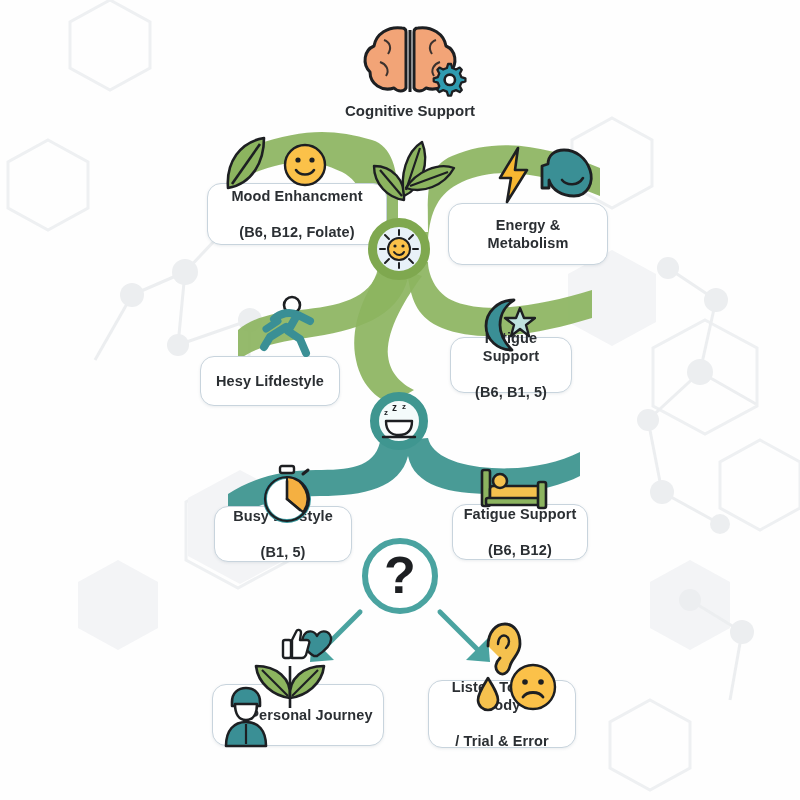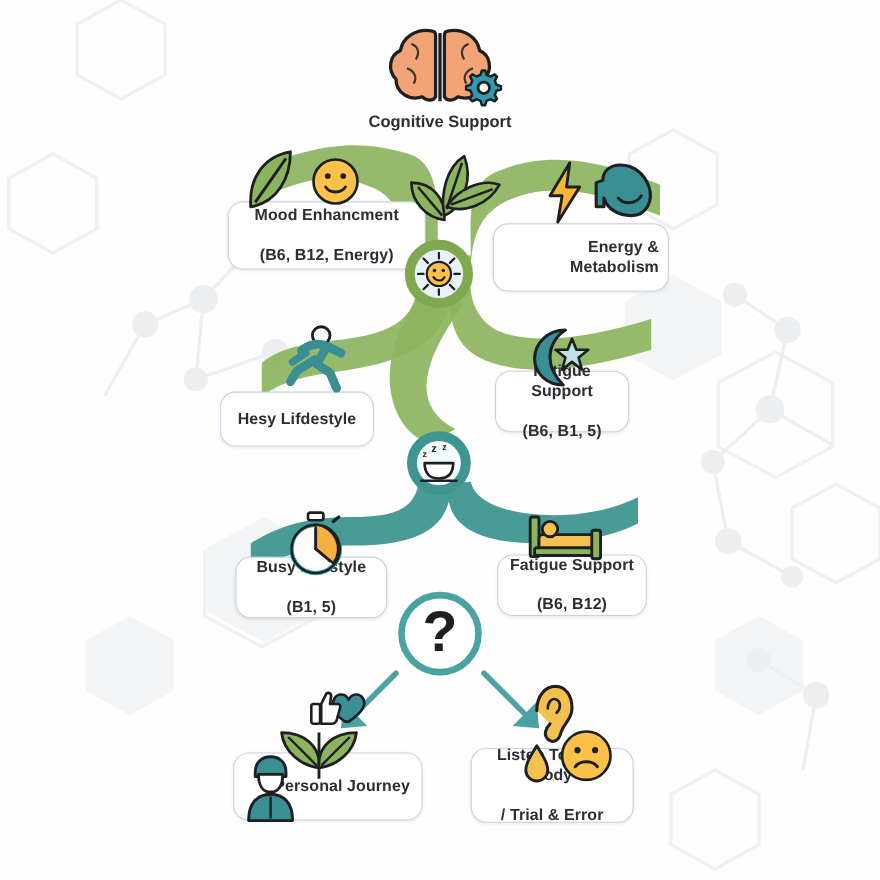--- a/index.html
+++ b/index.html
@@ -147,21 +147,21 @@
 
   <svg id="arrows" viewBox="0 0 800 800">
     <g stroke="#4aa3a0" stroke-width="5" fill="none" stroke-linecap="round">
       <line x1="360" y1="612" x2="316" y2="656"></line>
       <line x1="440" y1="612" x2="484" y2="656"></line>
     </g>
     <polygon points="310,662 334,660 312,638" fill="#4aa3a0"></polygon>
     <polygon points="490,662 466,660 488,638" fill="#4aa3a0"></polygon>
   </svg>
 
-  <div class="title-wrap" style="left:270px;top:22px;">
+  <div class="title-wrap" style="left:280px;top:22px;">
     <svg width="120" height="78" viewBox="0 0 120 78" style="display:block;margin:0 auto;">
       <g>
         <path d="M52,6 C38,4 26,12 24,24 C14,28 12,42 20,50 C20,62 32,70 44,66 C48,70 54,70 56,66 L56,10 C56,7 54,6 52,6 Z" fill="#f2a477" stroke="#1d1f22" stroke-width="3" stroke-linejoin="round"></path>
         <path d="M68,6 C82,4 94,12 96,24 C106,28 108,42 100,50 C100,62 88,70 76,66 C72,70 66,70 64,66 L64,10 C64,7 66,6 68,6 Z" fill="#f2a477" stroke="#1d1f22" stroke-width="3" stroke-linejoin="round"></path>
         <line x1="60" y1="8" x2="60" y2="70" stroke="#1d1f22" stroke-width="3"></line>
         <g stroke="#1d1f22" stroke-width="2" fill="none" opacity="0.85">
           <path d="M34,18 C40,20 42,26 38,32"></path>
           <path d="M30,40 C36,42 40,48 36,54"></path>
           <path d="M86,18 C80,20 78,26 82,32"></path>
           <path d="M90,40 C84,42 80,48 84,54"></path>
@@ -171,36 +171,36 @@
         <path d="M16,0 l3.4,0 1.4,4.6 4.2,1.7 4.2-2.2 2.4,2.4 -2.2,4.2 1.7,4.2 4.6,1.4 0,3.4 -4.6,1.4 -1.7,4.2 2.2,4.2 -2.4,2.4 -4.2-2.2 -4.2,1.7 -1.4,4.6 -3.4,0 -1.4-4.6 -4.2-1.7 -4.2,2.2 -2.4-2.4 2.2-4.2 -1.7-4.2 -4.6-1.4 0-3.4 4.6-1.4 1.7-4.2 -2.2-4.2 2.4-2.4 4.2,2.2 4.2-1.7 z" fill="#2f9bb0" stroke="#1d1f22" stroke-width="2.6" stroke-linejoin="round" transform="translate(-2,-2) scale(0.88)"></path>
         <circle cx="13.8" cy="13.8" r="5.2" fill="#ffffff" stroke="#1d1f22" stroke-width="2.6"></circle>
       </g>
     </svg>
     <div class="cap">Cognitive Support</div>
   </div>
 
   <div class="node-box" style="left:207px;top:183px;width:180px;height:62px;">
     <div class="lbl">
       <div>Mood Enhancment</div>
-      <div>(B6, B12, Energy)</div>
+      <div>(B6, B12, Folate)</div>
     </div>
   </div>
 
   <svg class="ic" style="left:218px;top:132px;" width="120" height="64" viewBox="0 0 120 64">
     <path d="M10,56 C8,30 22,10 46,6 C46,30 34,52 10,56 Z" fill="#8cb45f" stroke="#1d1f22" stroke-width="2.6" stroke-linejoin="round"></path>
     <line x1="14" y1="52" x2="42" y2="12" stroke="#1d1f22" stroke-width="2.6"></line>
   </svg>
   <svg class="ic" style="left:282px;top:142px;" width="46" height="46" viewBox="0 0 46 46">
     <circle cx="23" cy="23" r="20" fill="#fbc149" stroke="#1d1f22" stroke-width="2.4"></circle>
     <circle cx="16" cy="18" r="2.6" fill="#1d1f22"></circle>
     <circle cx="30" cy="18" r="2.6" fill="#1d1f22"></circle>
     <path d="M14,28 C18,34 28,34 32,28" stroke="#1d1f22" stroke-width="2.6" fill="none" stroke-linecap="round"></path>
   </svg>
 
-  <div class="node-box" style="left:448px;top:203px;width:160px;height:62px;text-align:right;">
+  <div class="node-box" style="left:448px;top:203px;width:160px;height:62px;">
     <div class="lbl">
       <div>Energy &amp; Metabolism</div>
     </div>
   </div>
 
   <svg class="ic" style="left:494px;top:146px;" width="40" height="58" viewBox="0 0 40 58">
     <path d="M24,2 L6,32 L17,32 L13,56 L33,24 L21,24 Z" fill="#f7b731" stroke="#1d1f22" stroke-width="2.6" stroke-linejoin="round"></path>
   </svg>
   <svg class="ic" style="left:540px;top:144px;" width="58" height="58" viewBox="0 0 58 58">
     <path d="M8,20 C8,12 14,6 24,6 C36,6 46,14 50,26 C54,38 48,52 34,52 C22,52 12,46 9,36 L9,44 L2,44 L2,22 Z" fill="#3a8f95" stroke="#1d1f22" stroke-width="2.8" stroke-linejoin="round"></path>

